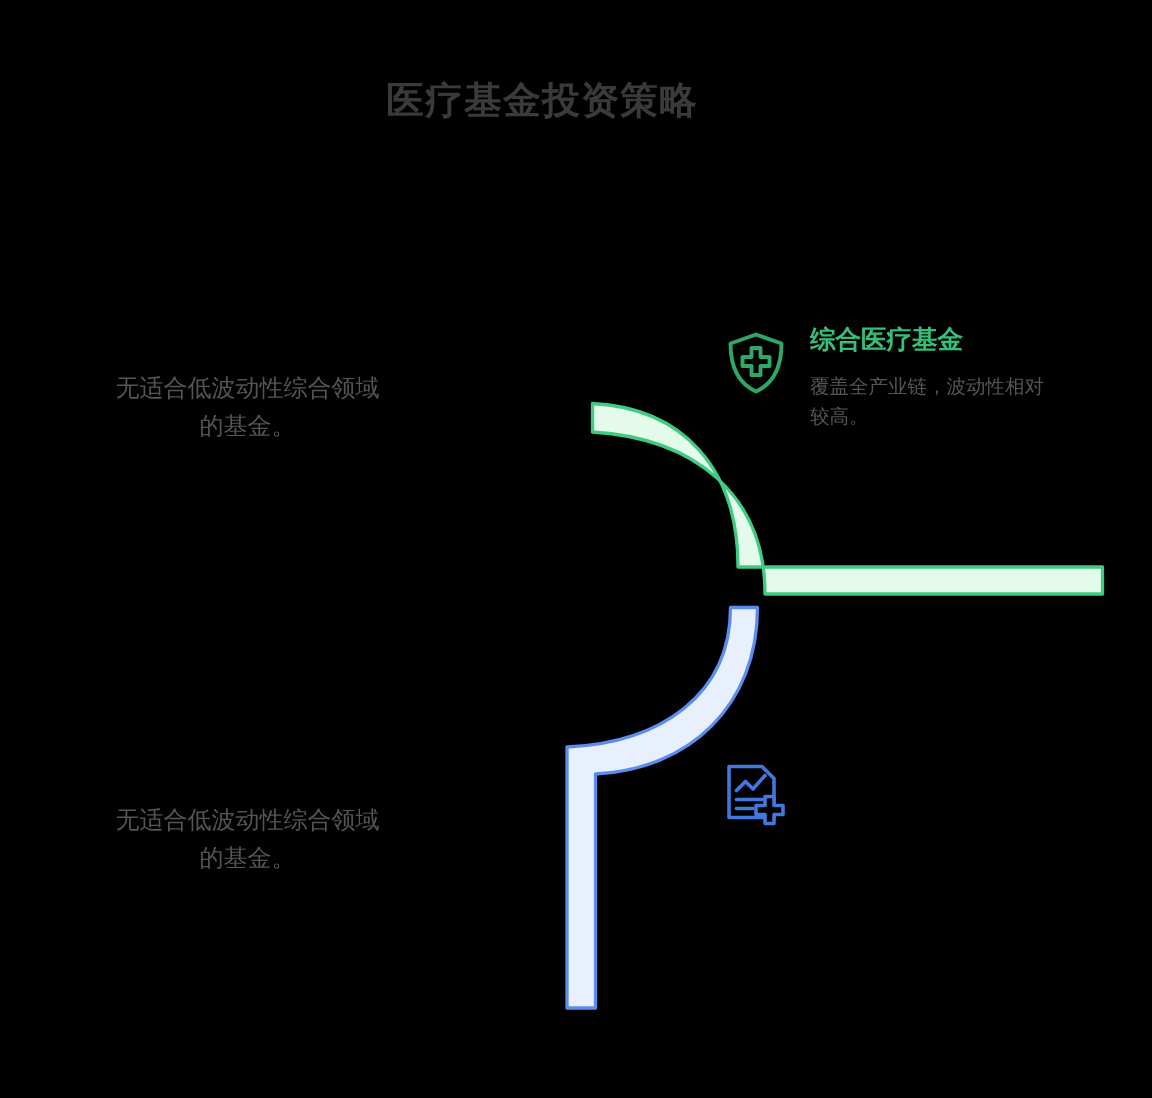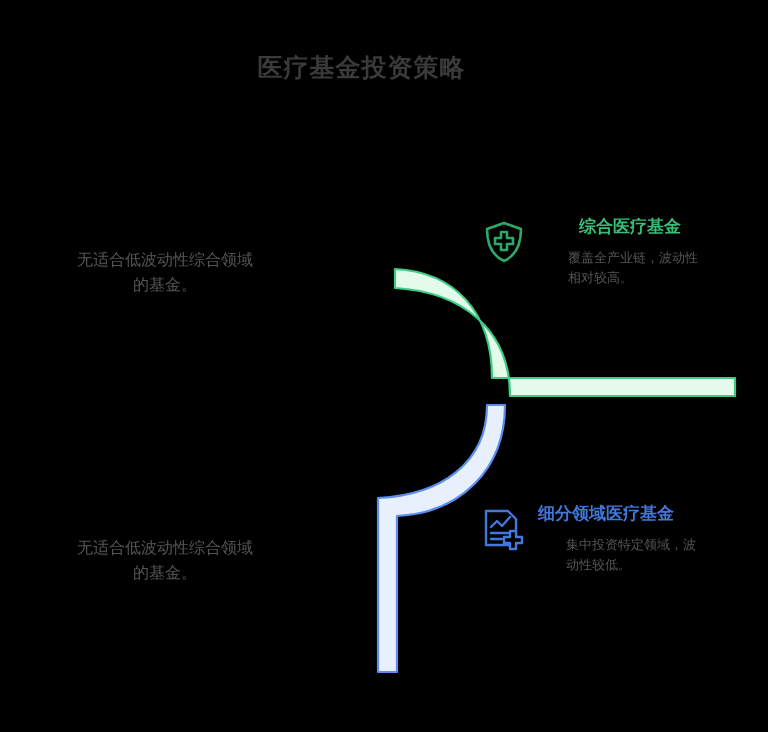--- a/index.html
+++ b/index.html
@@ -57,27 +57,26 @@
     font-size: 17px;
     font-weight: bold;
     line-height: 1.3;
     margin-bottom: 10px;
     white-space: nowrap;
   }
   .branch-desc {
     font-size: 13px;
     line-height: 1.55;
     color: #555555;
-    margin-left: 28px;
   }
   #branch-comprehensive {
     left: 480px;
     top: 216px;
   }
-  #branch-comprehensive .branch-heading { color: #35bf78; margin-left: 39px; }
+  #branch-comprehensive .branch-heading { color: #35bf78; }
   #branch-segment {
     left: 478px;
     top: 503px;
   }
   #branch-segment .branch-heading { color: #4277dd; }
 
   
   .note {
     position: absolute;
     width: 190px;
@@ -132,21 +131,17 @@
 </div>
 
 <div class="branch" id="branch-segment">
   <svg class="branch-icon" viewBox="0 0 48 48">
     <path d="M8 6 L30 6 L38 14 L38 40 L8 40 Z" fill="none" stroke="#4277dd" stroke-width="2.4" stroke-linejoin="round"></path>
     <polyline points="13,22 19,16 24,21 32,12" fill="none" stroke="#4277dd" stroke-width="2.4" stroke-linecap="round" stroke-linejoin="round"></polyline>
     <line x1="13" y1="28" x2="31" y2="28" stroke="#4277dd" stroke-width="2.4" stroke-linecap="round"></line>
     <line x1="13" y1="34" x2="24" y2="34" stroke="#4277dd" stroke-width="2.4" stroke-linecap="round"></line>
     <path d="M32 26 L38 26 L38 32 L44 32 L44 38 L38 38 L38 44 L32 44 L32 38 L26 38 L26 32 L32 32 Z" fill="#000000" stroke="#4277dd" stroke-width="2.4" stroke-linejoin="round"></path>
   </svg>
-  <div class="branch-text">
-    <div class="branch-heading">细分领域医疗基金</div>
-    <div class="branch-desc">集中投资特定领域，波动性较低。</div>
-  </div>
 </div>
 
 <div class="note" id="note-low-volatility-comprehensive">无适合低波动性综合领域的基金。</div>
 
 <div class="note" id="note-high-volatility-segment">无适合低波动性综合领域的基金。</div>
 
 </body></html>

